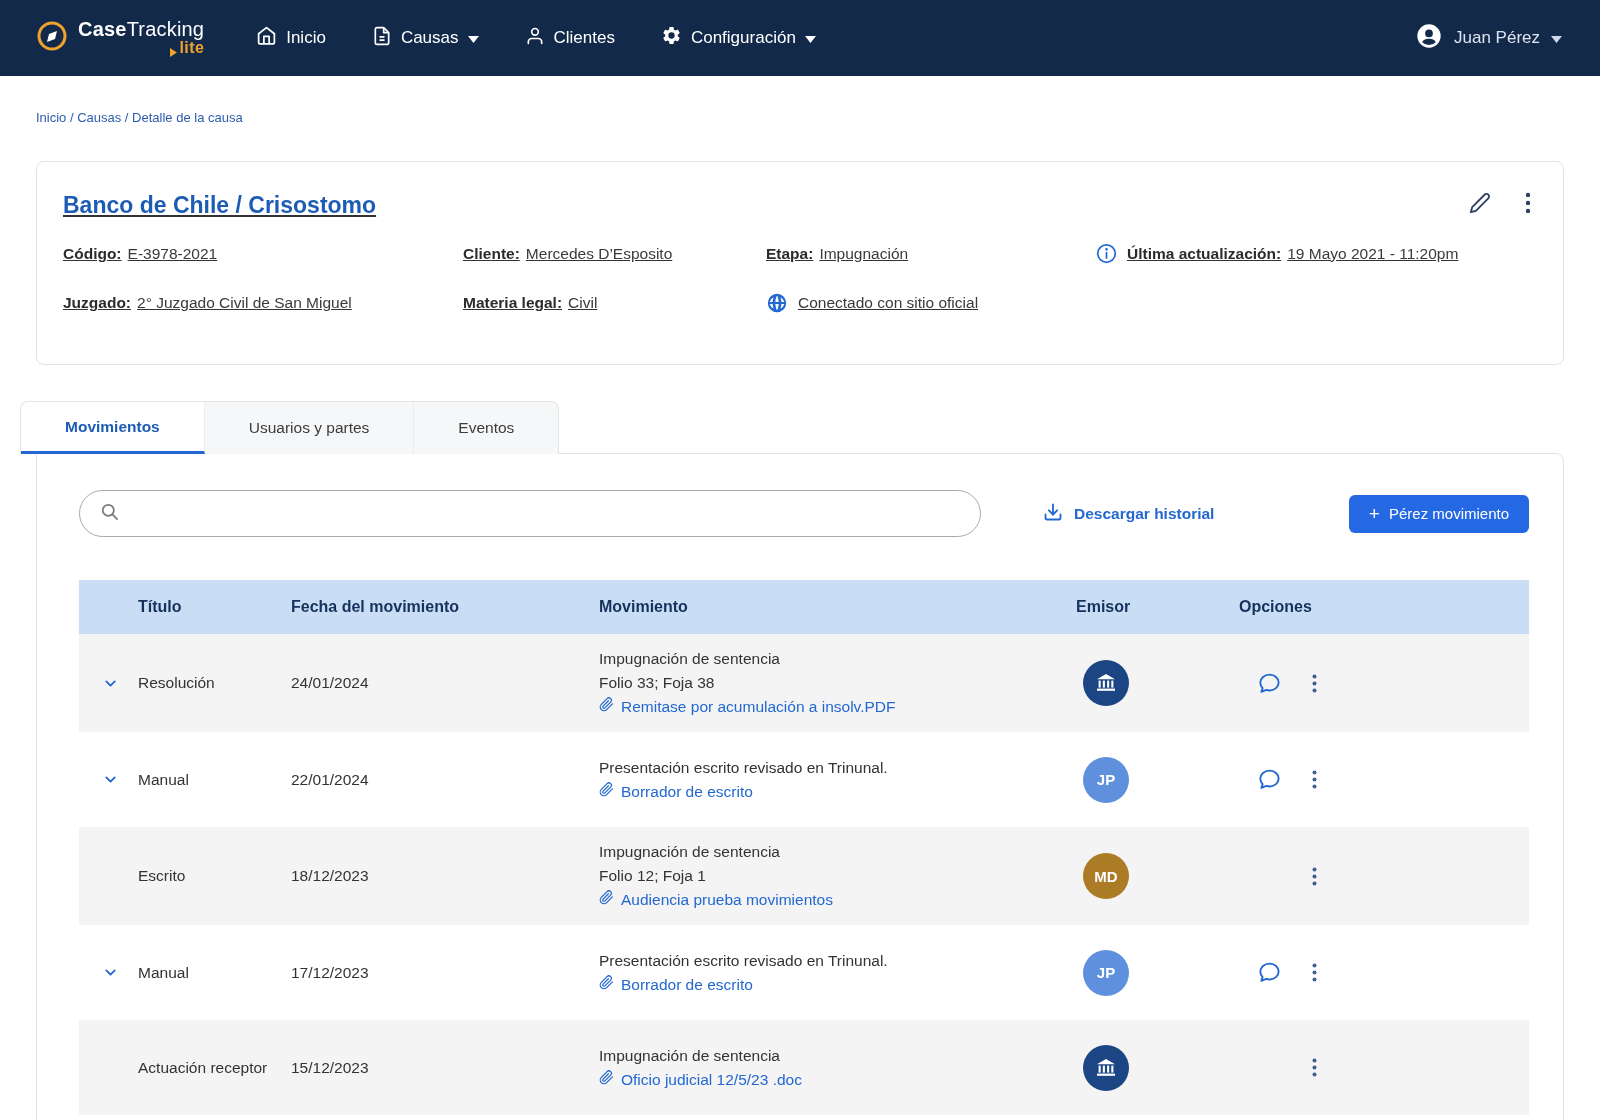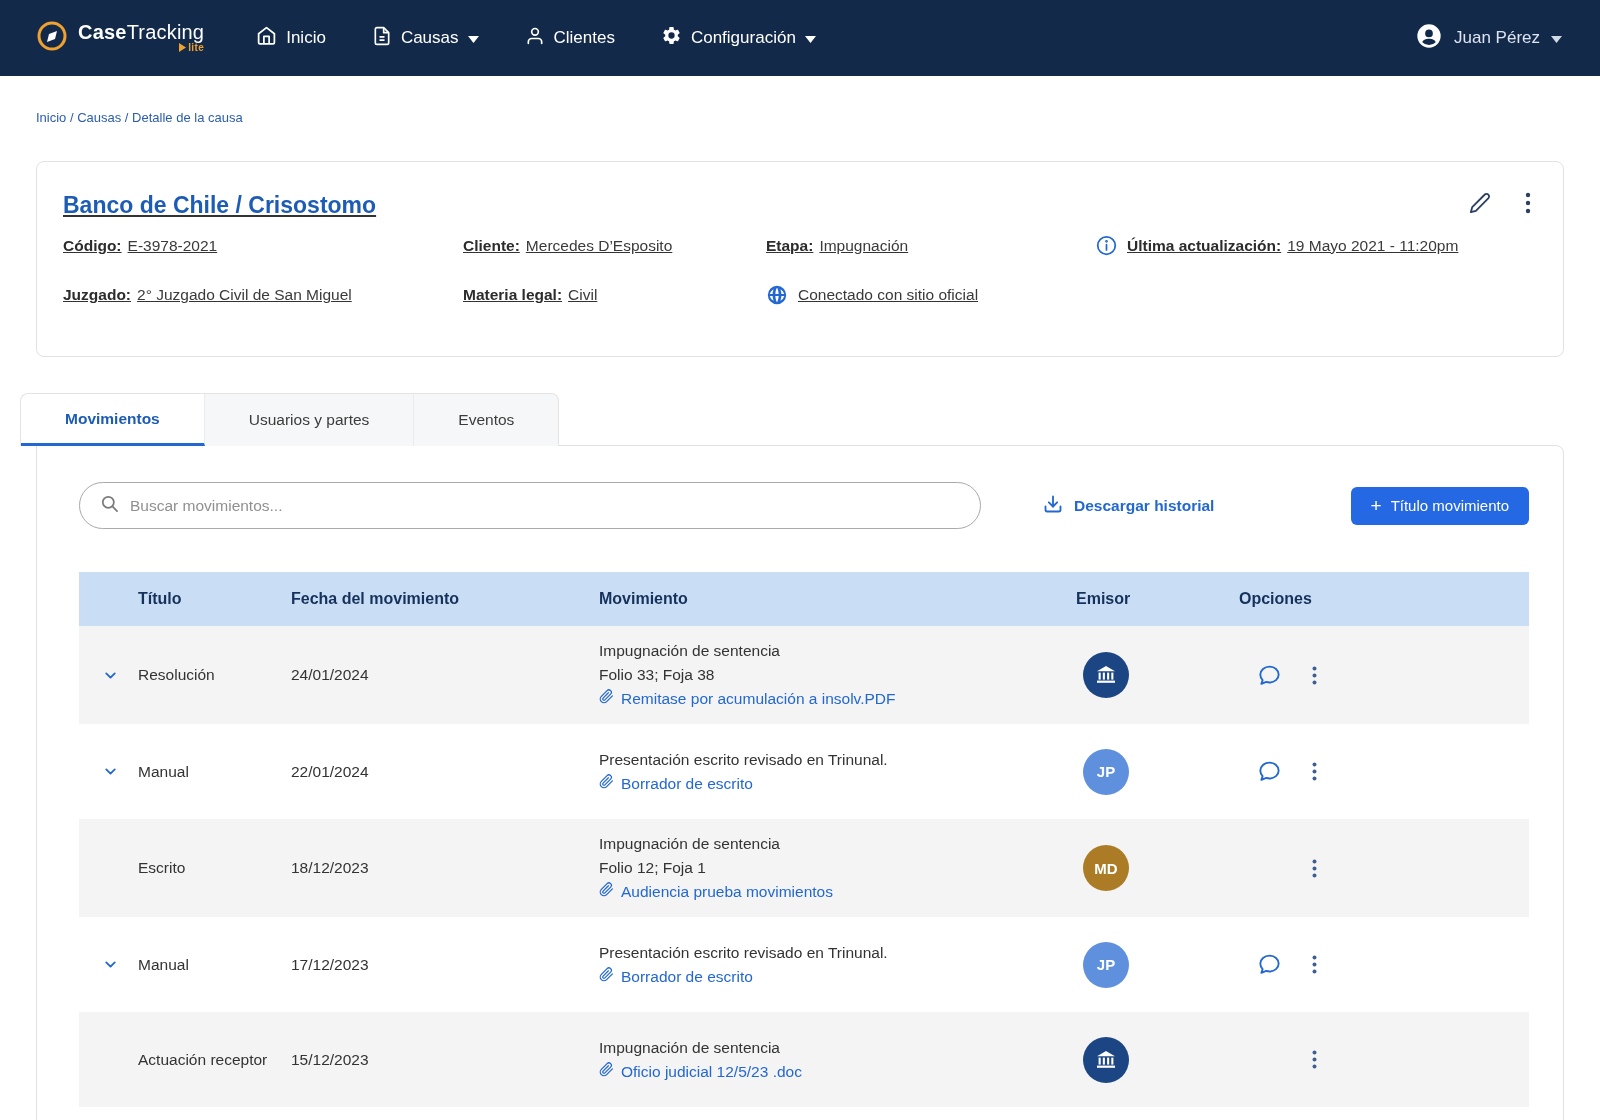--- a/index.html
+++ b/index.html
@@ -6,38 +6,38 @@
   html,body { width:1600px; height:1120px; overflow:hidden; background:#fff;
     font-family:"Liberation Sans","DejaVu Sans",sans-serif; color:#333; }
 
   
   .navbar { height:76px; background:#12294a; display:flex; align-items:center;
     padding:0 38px 0 36px; color:#fff; }
   .brand { display:flex; align-items:center; gap:10px; margin-right:52px; cursor:pointer; }
   .brand-text { line-height:1.05; }
   .brand-name { font-size:20px; letter-spacing:.2px; }
   .brand-name .bold { font-weight:700; }
-  .brand-sub { display:flex; justify-content:flex-end; align-items:flex-start; gap:2px;
-    color:#f0a22e; font-size:10px; font-weight:700; letter-spacing:.4px; }
+  .brand-sub { display:flex; justify-content:flex-end; align-items:flex-end; gap:2px;
+    color:#f0a22e; font-size:16px; font-weight:700; letter-spacing:.4px; }
   .nav-items { display:flex; align-items:center; gap:46px; flex:1; }
   .nav-item { display:flex; align-items:center; gap:9px; font-size:17px; cursor:pointer; }
   .nav-user { display:flex; align-items:center; gap:11px; font-size:17px; color:#dde4f0; cursor:pointer; }
   .caret { display:inline-block; }
 
   
   .breadcrumb { padding:34px 36px 0; font-size:13px; color:#2b5cae; cursor:pointer; }
 
   
   .card { margin:36px 36px 0; border:1px solid #e2e2e2; border-radius:8px;
     padding:30px 28px 50px 26px; background:#fff;text-decoration:underline; }
   .card-head { display:flex; align-items:flex-start; }
   .case-title { font-size:23px; font-weight:700; color:#1d5cb5; flex:1; }
   .card-actions { display:flex; align-items:center; gap:34px; padding-right:4px; }
   .icon-btn { cursor:pointer; display:flex; align-items:center; }
-  .fields { margin-top:16px; display:grid; grid-template-columns:400px 303px 330px 1fr;
+  .fields { margin-top:24px; display:grid; grid-template-columns:400px 303px 330px 1fr;
     row-gap:28px; font-size:15.5px; }
   .field { display:flex; align-items:center; gap:6px; }
   .field .lbl { font-weight:700; color:#2c2c2c; white-space:nowrap; }
   .field .val { color:#3a3a3a; white-space:nowrap; }
   .field .ico { display:flex; align-items:center; margin-right:4px; }
 
   
   .tabs { margin:36px 0 0 20px; display:inline-flex; background:#f6f7f8;
     border:1px solid #e4e4e4; border-bottom:none; border-radius:8px 8px 0 0;
     position:relative; z-index:2; }
@@ -256,35 +256,34 @@
 
 <section class="panel">
   <div class="toolbar">
     <div class="search">
       <span>
         <svg width="19" height="19" viewBox="0 0 24 24" fill="none" stroke="#7a7a7a" stroke-width="2.2" stroke-linecap="round">
           <circle cx="10.5" cy="10.5" r="7"></circle>
             <line x1="16" y1="16" x2="21.5" y2="21.5"></line>
         </svg>
       </span>
-      <input type="text" placeholder="Buscar movimientos..." style="">
     </div>
     <div class="download">
       <span>
         <svg width="20" height="20" viewBox="0 0 24 24" fill="none" stroke="#2368d1" stroke-width="2.2" stroke-linecap="round" stroke-linejoin="round">
           <path d="M21 15v4a2 2 0 0 1-2 2H5a2 2 0 0 1-2-2v-4"></path>
             <polyline points="7 10 12 15 17 10"></polyline>
             <line x1="12" y1="15" x2="12" y2="3"></line>
         </svg>
       </span>
       <span>Descargar historial</span>
     </div>
     <button class="add-btn">
       <span class="plus">+</span>
-      <span>Título movimiento</span>
+      <span>Pérez movimiento</span>
     </button>
   </div>
 
   <div class="table">
     <div class="thead gridcols">
       <div class="th-titulo">Título</div>
       <div class="th-fecha">Fecha del movimiento</div>
       <div class="th-mov">Movimiento</div>
       <div class="th-emisor">Emisor</div>
       <div class="th-opts">Opciones</div>

